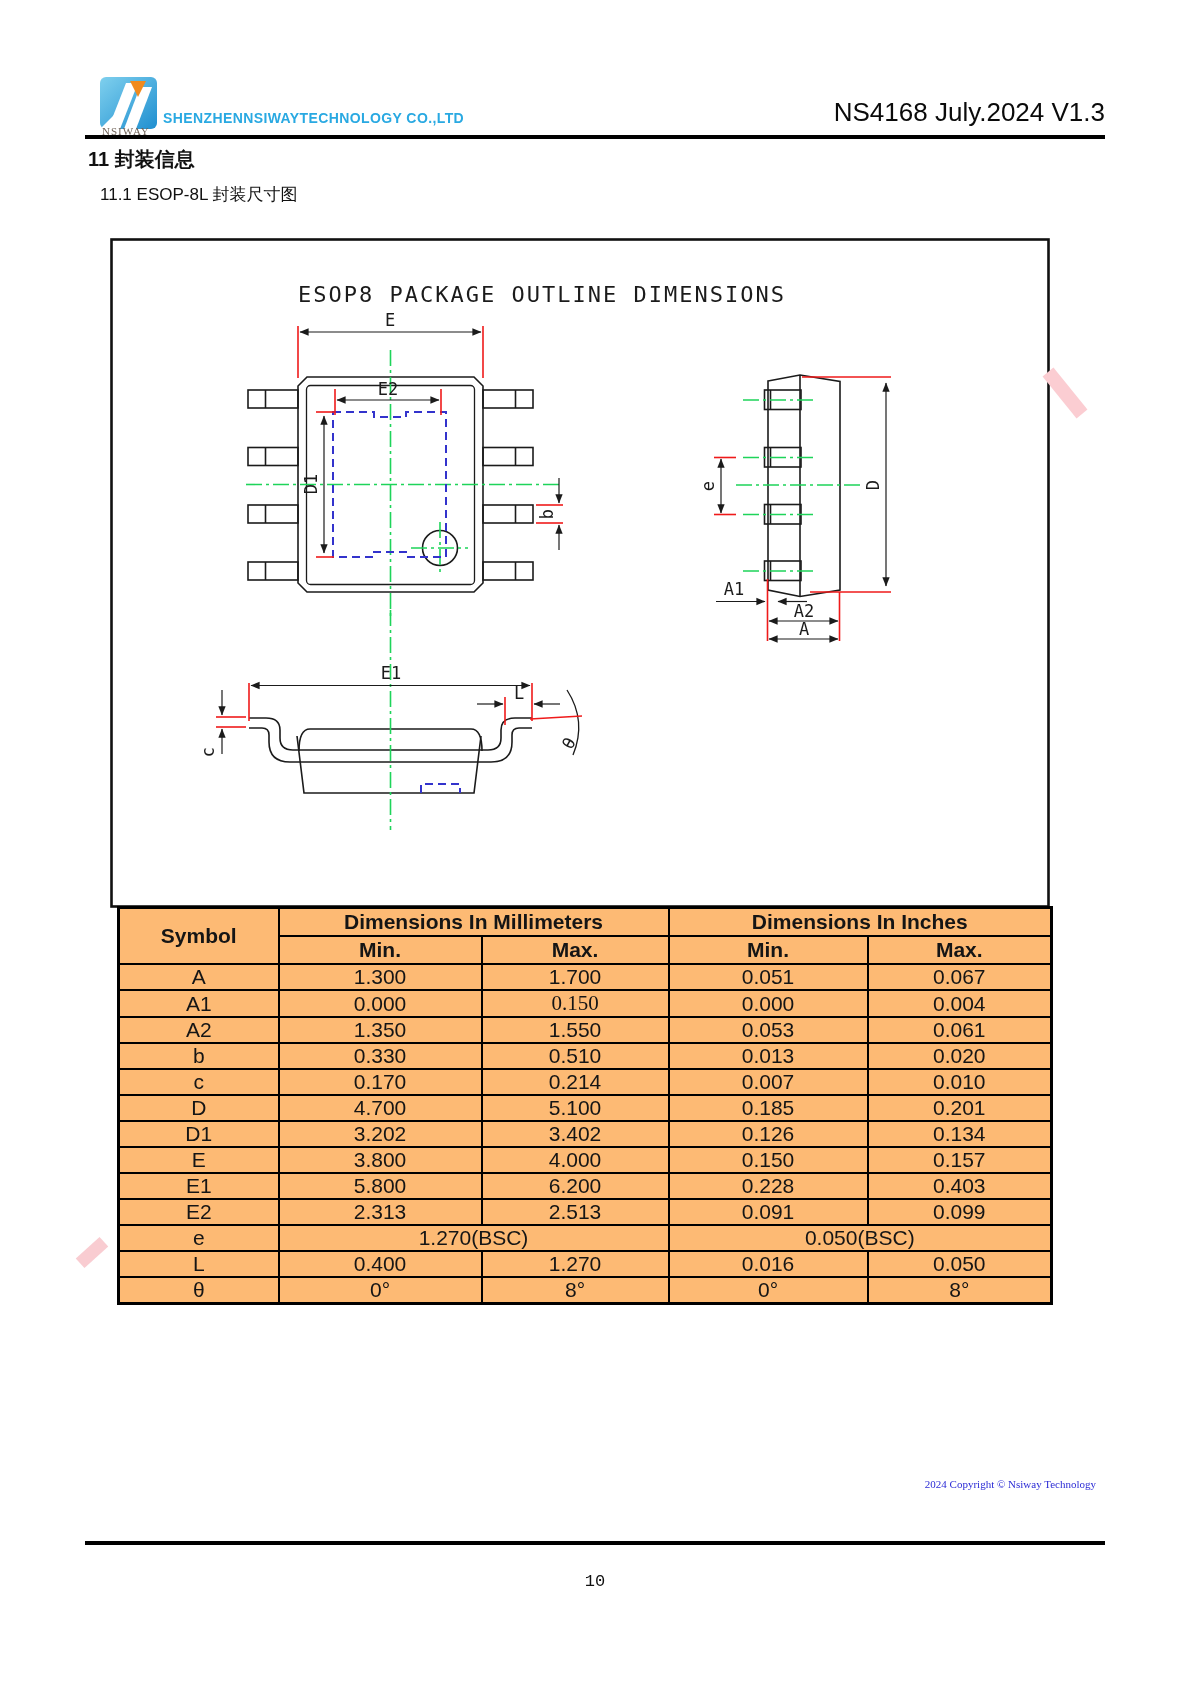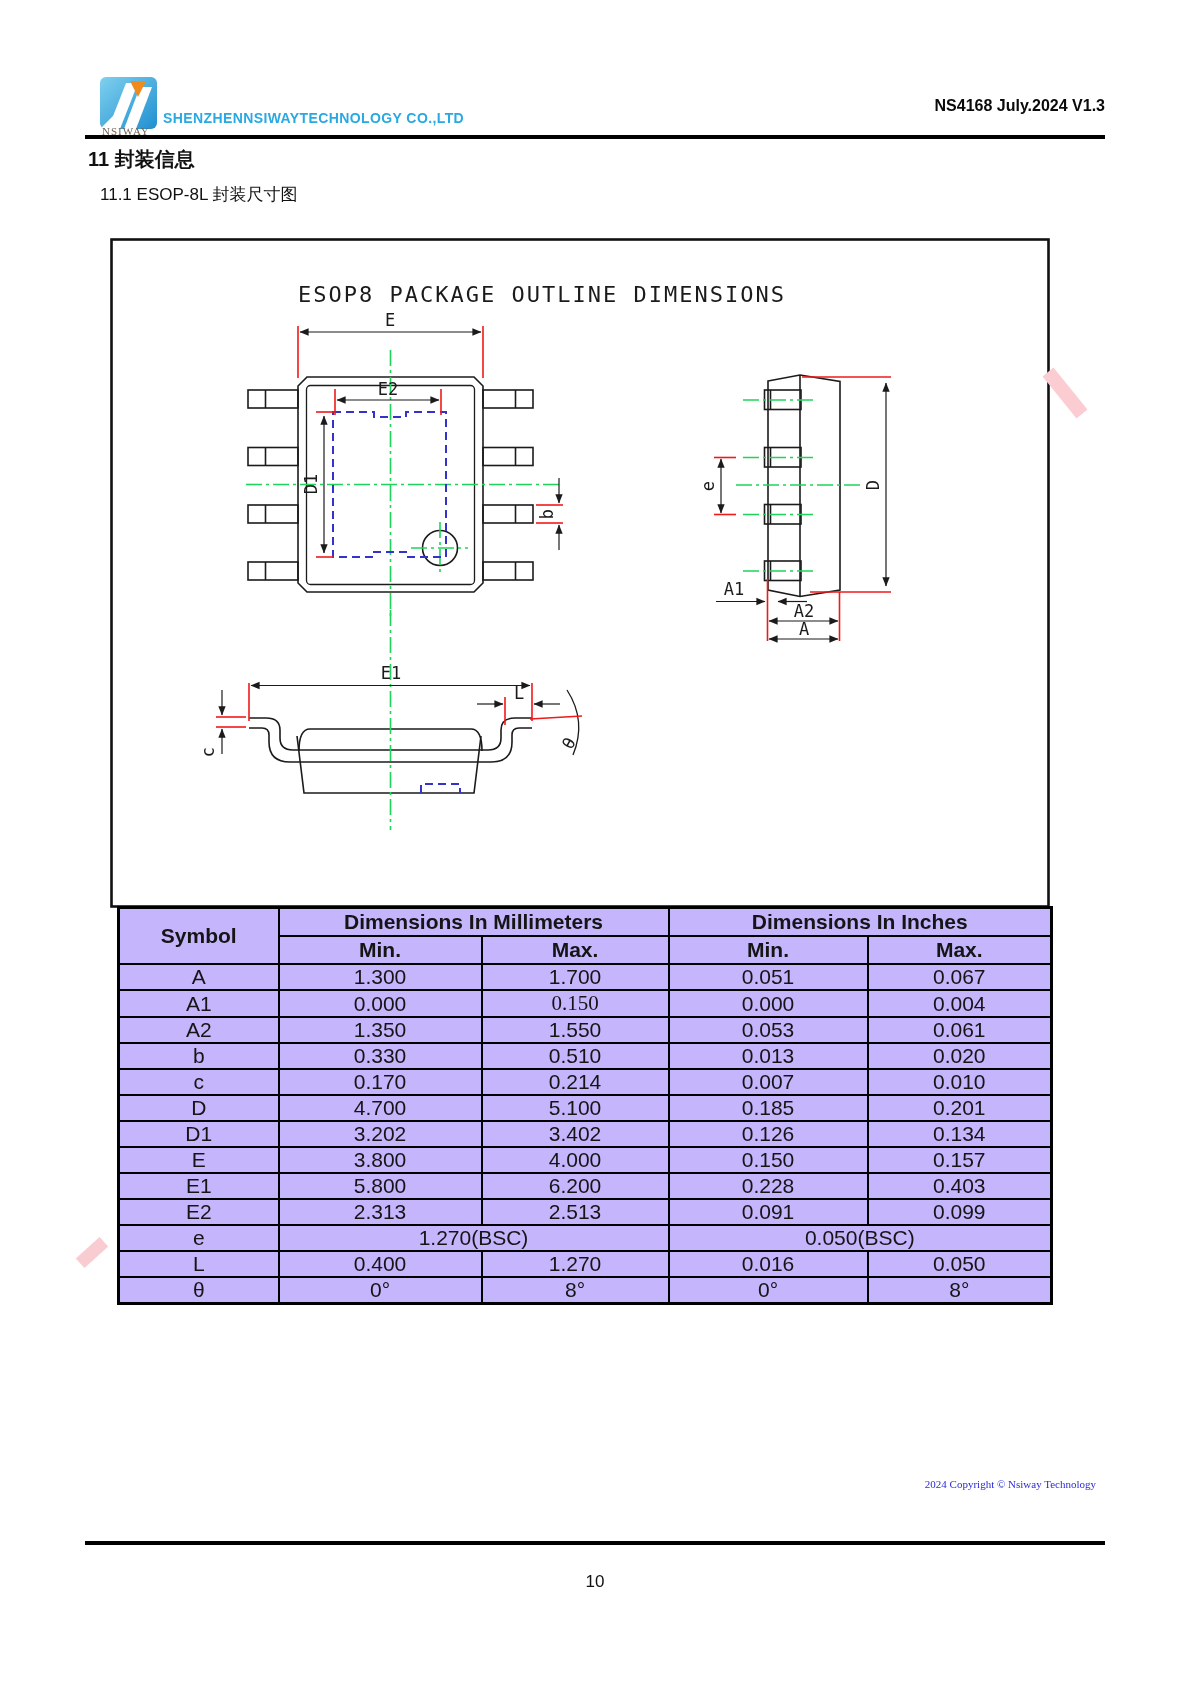--- a/index.html
+++ b/index.html
@@ -3,44 +3,44 @@
 <meta charset="utf-8">
 <style>
   html,body{margin:0;padding:0;background:#e8e8e8;}
   .page{position:relative;width:1190px;height:1683px;background:#ffffff;margin:0 auto;
         font-family:"Liberation Sans",sans-serif;overflow:hidden;}
   .abs{position:absolute;}
 
   
   .company-cn{left:163px;top:78px;font-size:25px;font-weight:bold;color:#29a9e2;letter-spacing:1px;}
   .company-en{left:163px;top:110px;font-size:14px;font-weight:bold;color:#29a9e2;letter-spacing:.4px;}
-  .doc-ref{right:85px;top:97px;font-size:16px;font-weight:bold;color:#0a0a0a;}
+  .doc-ref{right:85px;top:97px;font-size:26px;font-weight:normal;color:#0a0a0a;}
   .rule{left:85px;width:1020px;height:4px;background:#000;}
   .rule-top{top:135px;}
   .rule-bottom{top:1541px;}
 
   .h1{left:88px;top:146px;font-size:20px;font-weight:bold;color:#111;}
   .h2{left:100px;top:183px;font-size:17px;font-weight:normal;color:#111;}
 
   
   .figure-box{left:110px;top:238px;width:940px;height:616px;}
 
   
   .dim-table-wrap{left:117px;top:906px;}
-  table.dims{border-collapse:collapse;table-layout:fixed;width:933px;background:#c4b5fd;}
+  table.dims{border-collapse:collapse;table-layout:fixed;width:933px;background:#fdba74;}
   table.dims th,table.dims td{border:2px solid #000;text-align:center;vertical-align:middle;
       padding:0;color:#151515;overflow:hidden;white-space:nowrap;}
   table.dims{border:3px solid #000;}
   table.dims th{font-size:21px;font-weight:bold;height:26px;}
   table.dims td{font-size:21px;font-weight:normal;height:24px;}
   td.sym{font-weight:normal;}
   td.serif-cell{font-family:"Liberation Serif",serif;}
 
   
-  .page-num{left:0;top:1572px;width:1190px;text-align:center;font-family:Liberation Sans, sans-serif;
+  .page-num{left:0;top:1572px;width:1190px;text-align:center;font-family:Liberation Mono, monospace;
       font-size:17px;color:#111;}
   .copyright{right:94px;top:1478px;font-family:"Liberation Serif",serif;font-size:11px;color:#2b2bd5;text-align:center;}
 
   
   .wm1{left:1038px;top:386px;width:54px;height:14px;background:#fbcdd2;transform:rotate(51deg);}
   .wm2{left:76px;top:1246px;width:32px;height:13px;background:#f9ccd1;transform:rotate(-42deg);}
 
   
   svg text.dim{font-family:"DejaVu Sans Mono",monospace;font-size:17px;fill:#1b1b1b;}
   svg text.cad-title{font-family:"DejaVu Sans Mono",monospace;font-size:22px;fill:#1b1b1b;letter-spacing:2px;}

